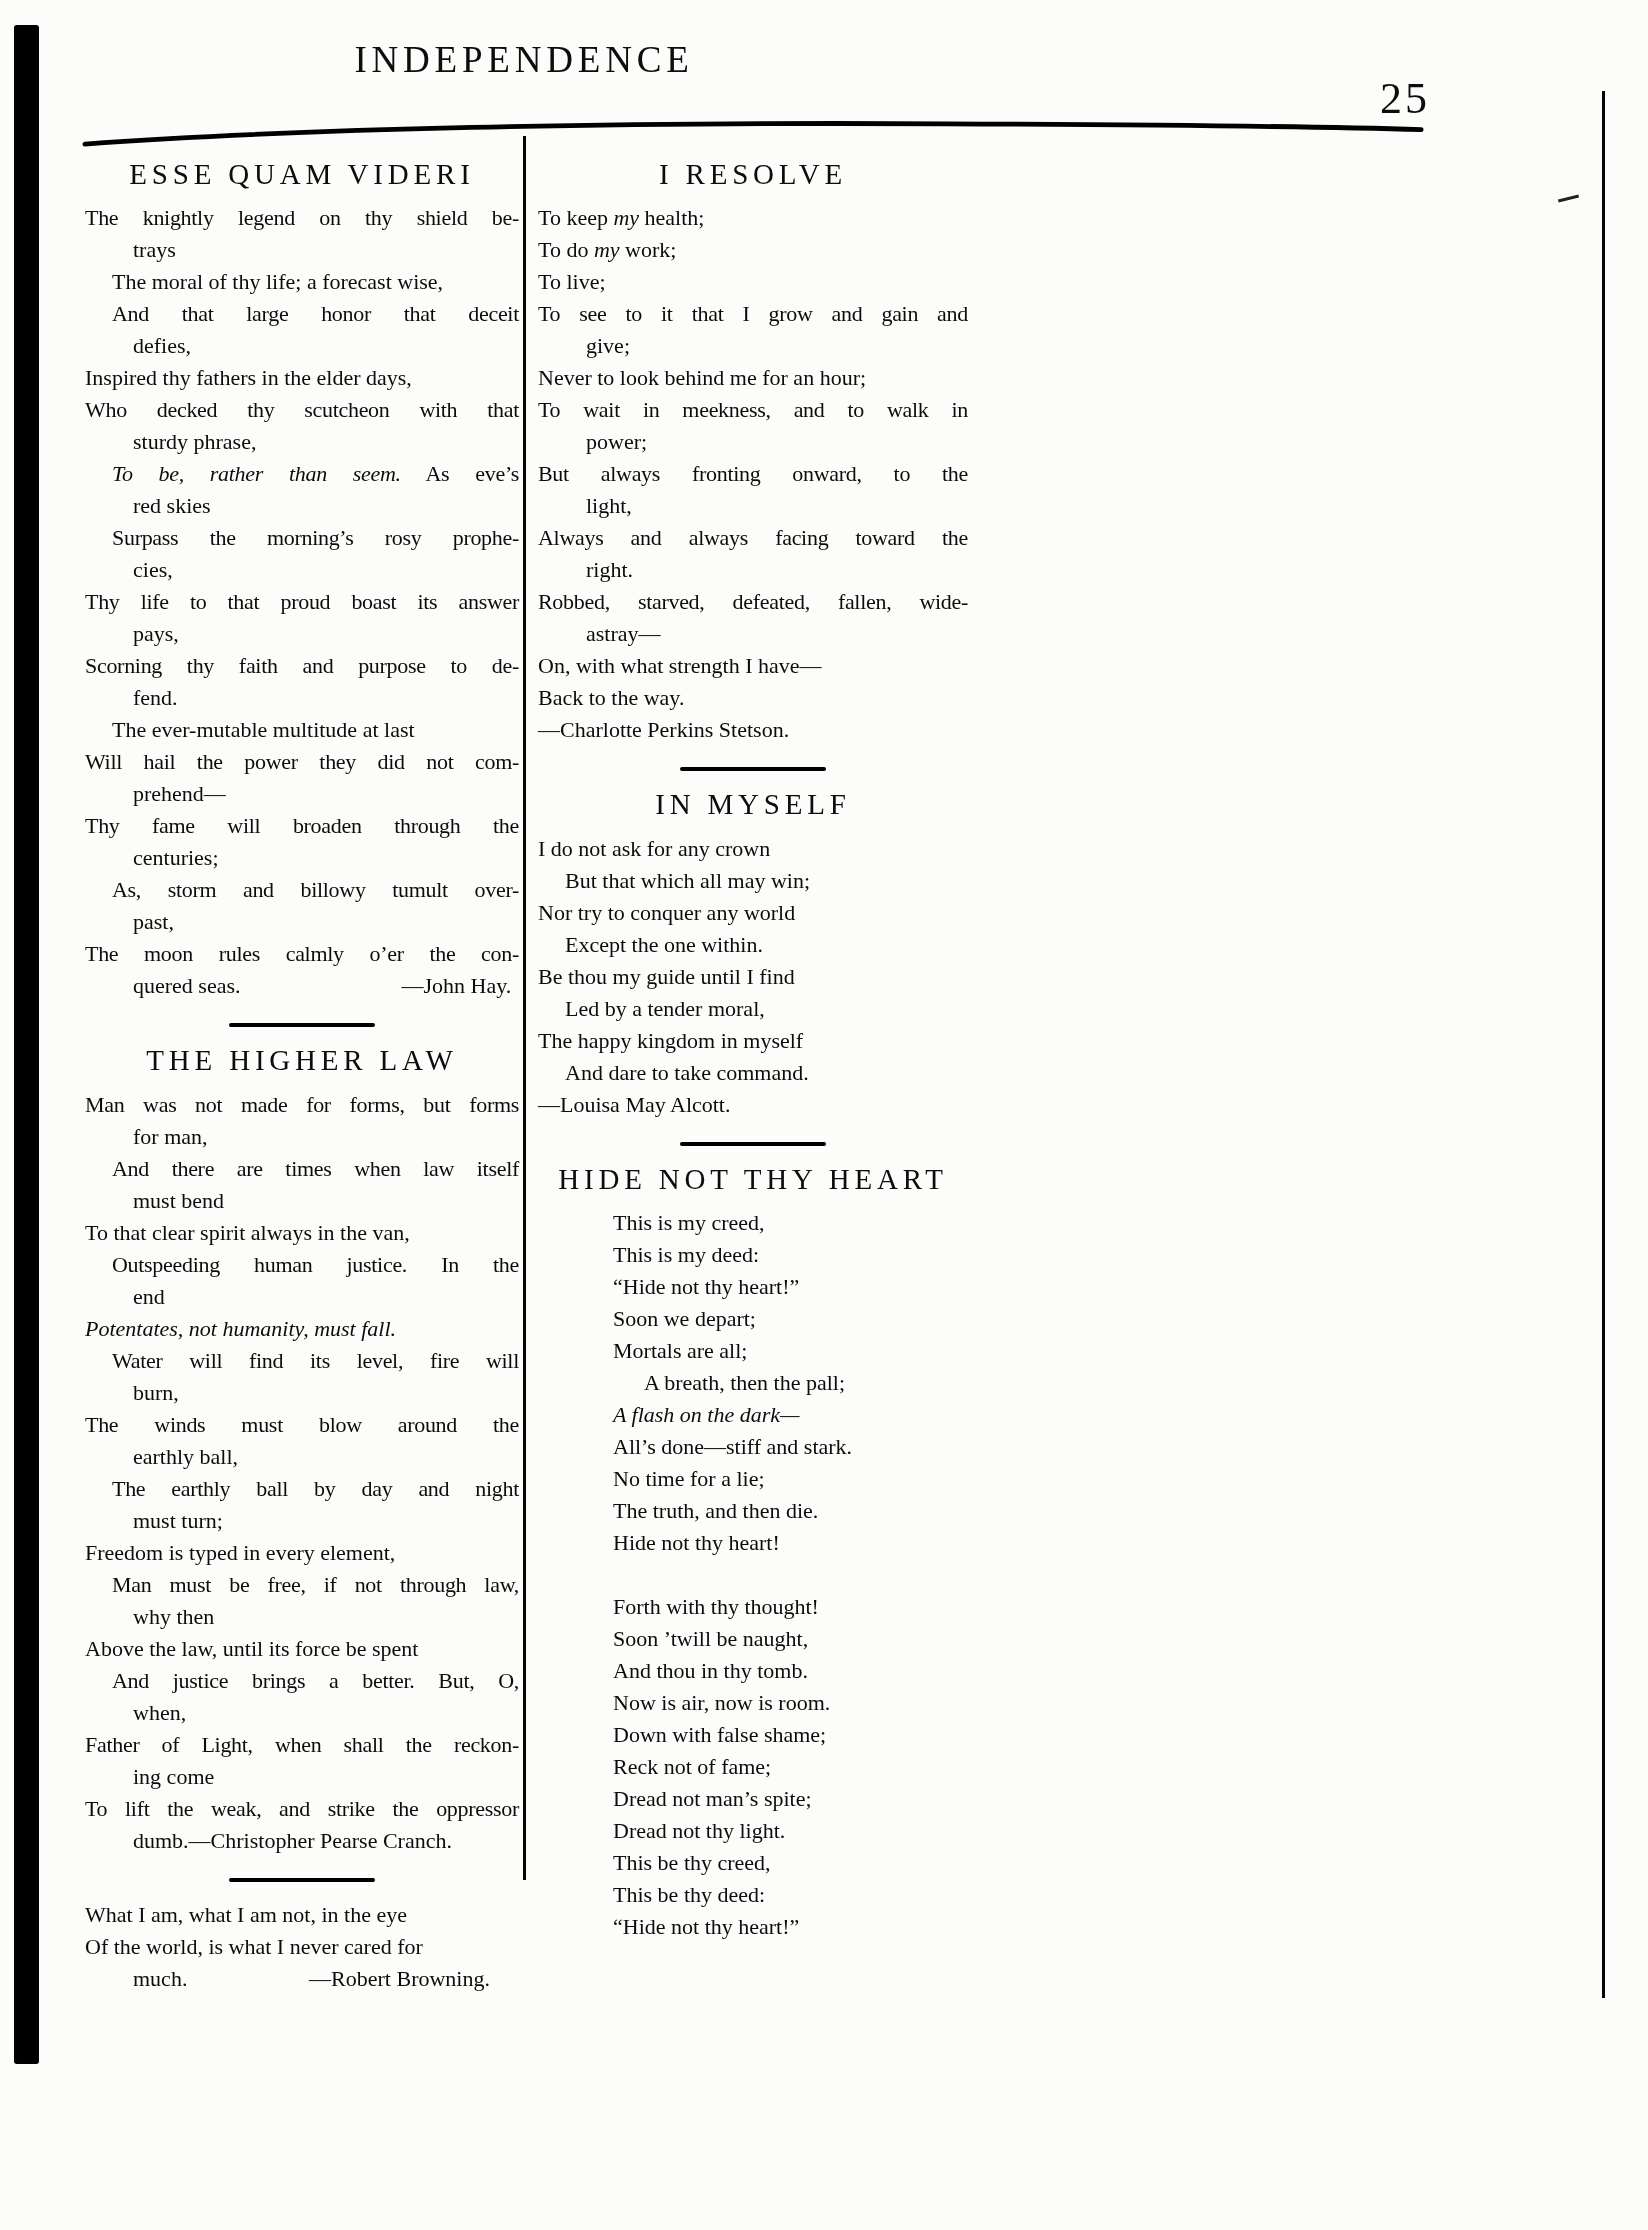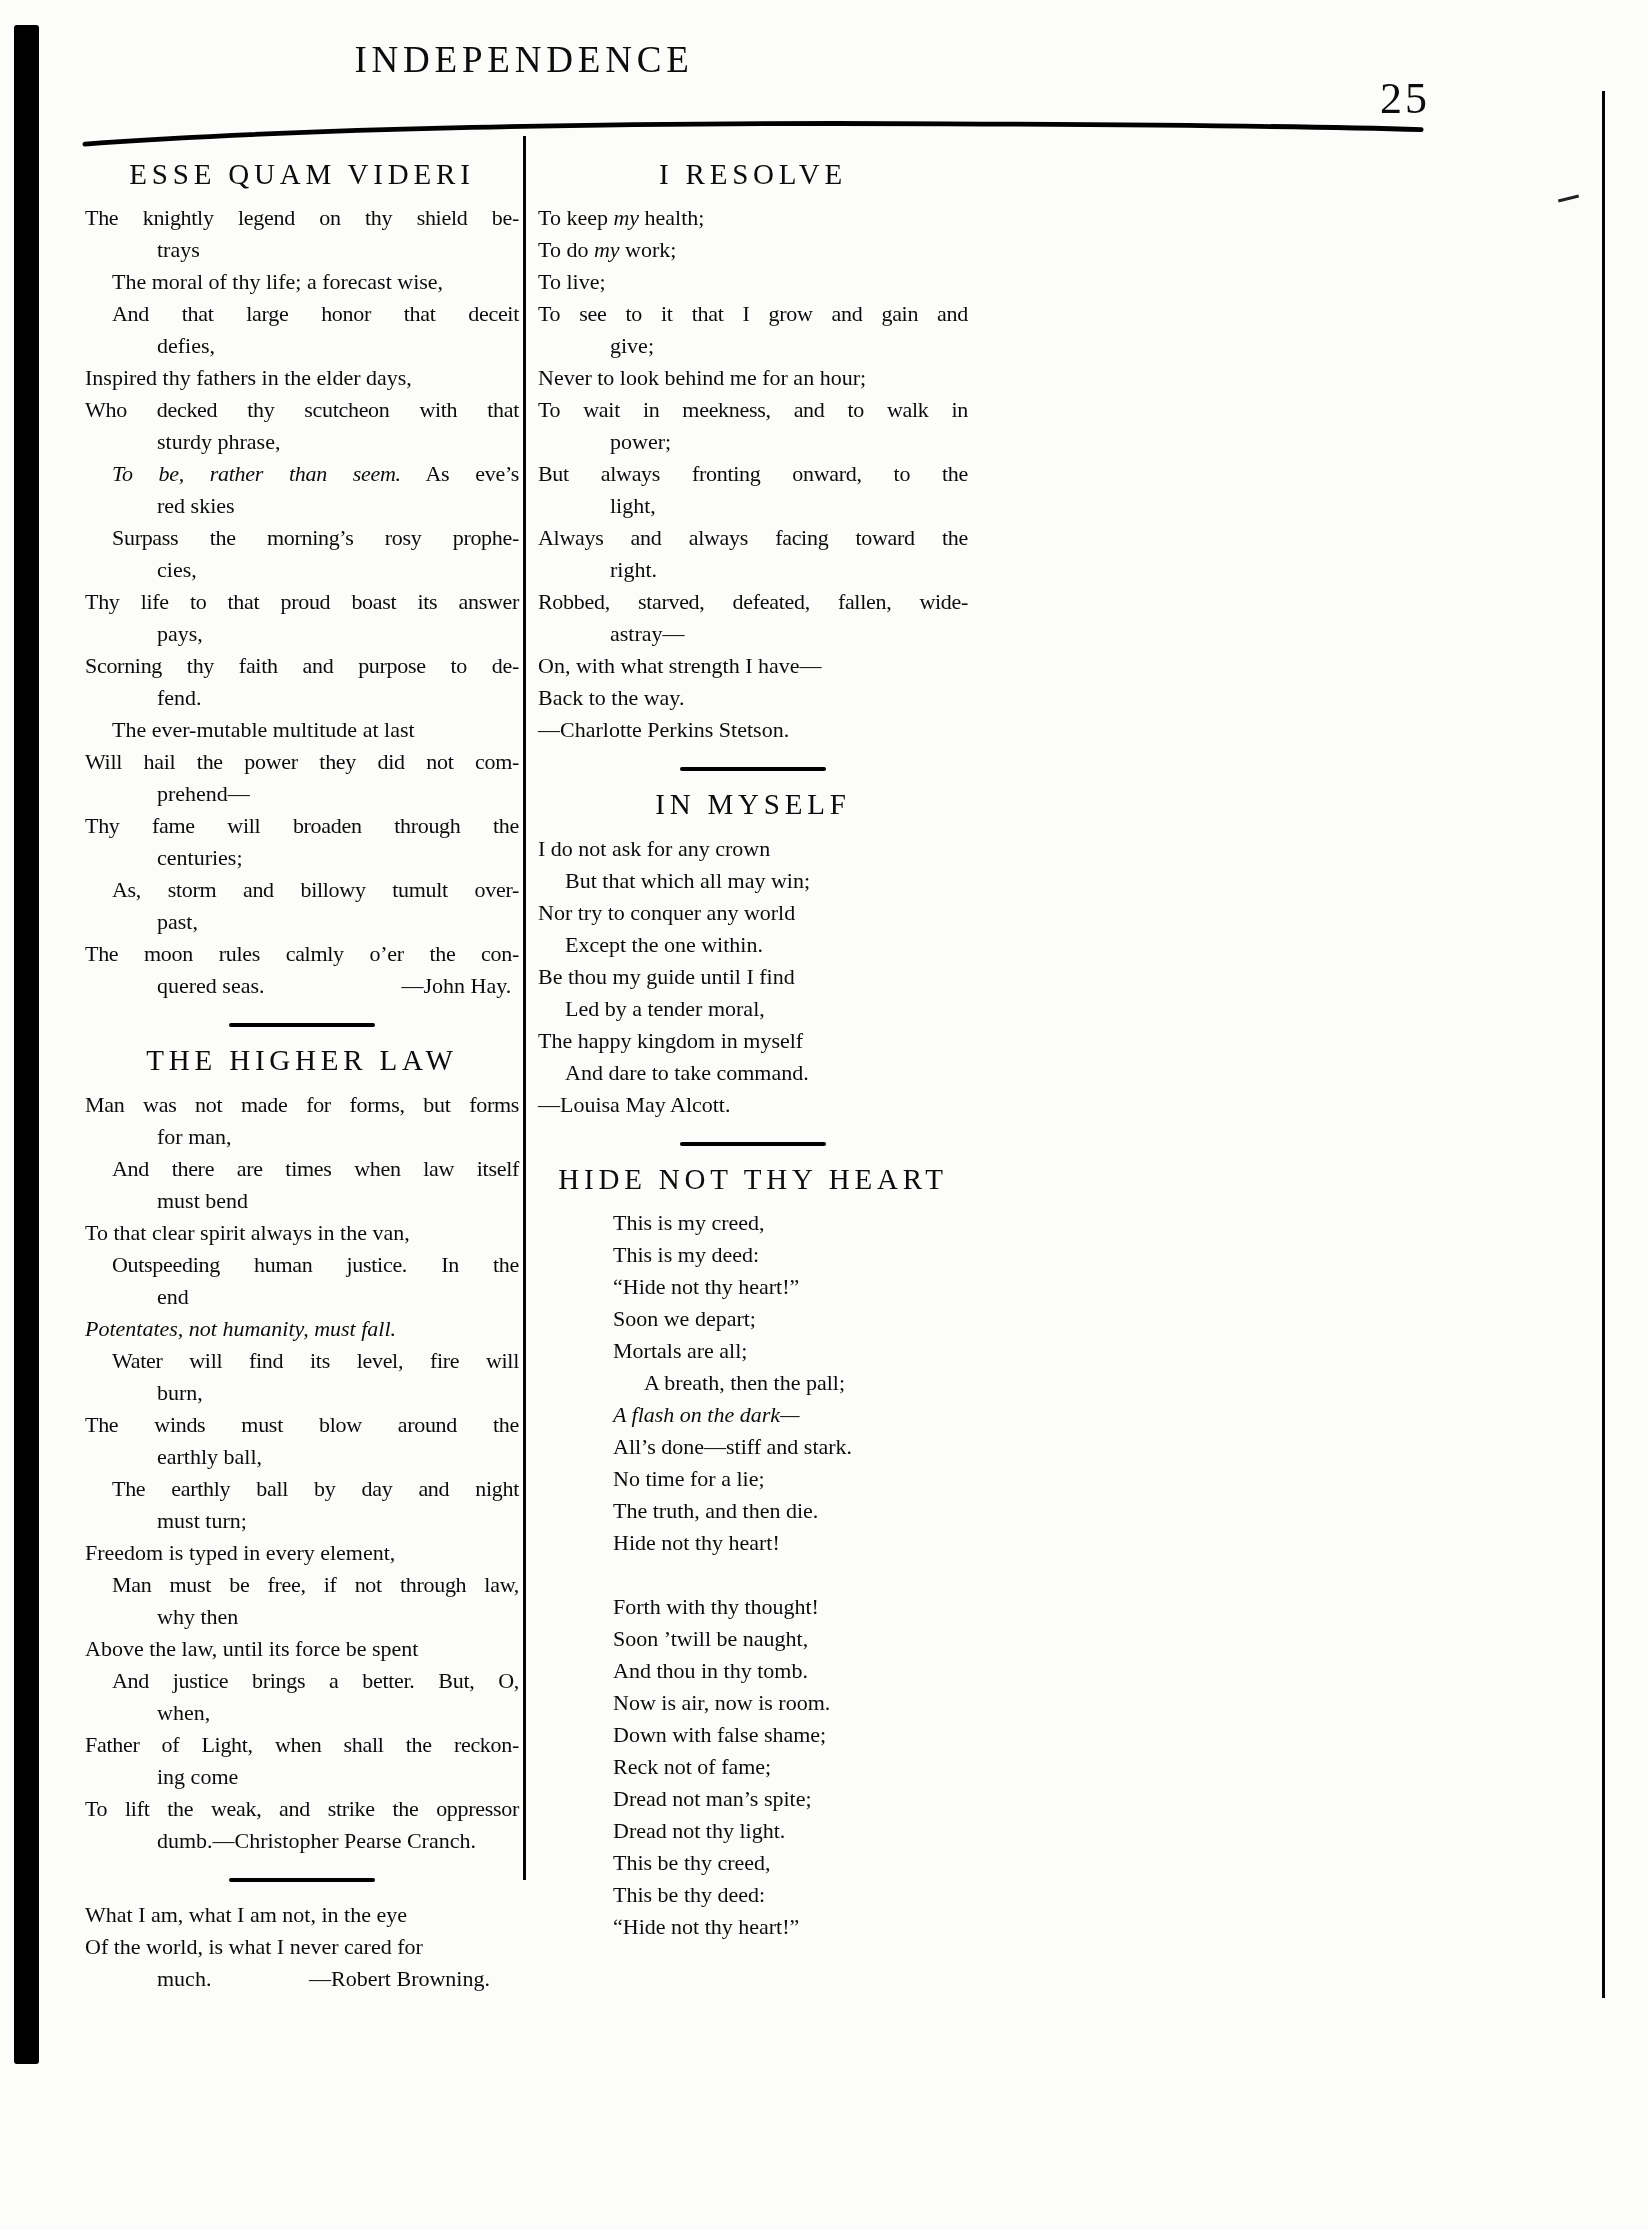--- a/index.html
+++ b/index.html
@@ -27,21 +27,21 @@
   .column{position:absolute;top:152px;}
   .col-left{left:85px;width:434px;}
   .col-right{left:538px;width:430px;}
   .poem-heading{
     font-size:29px;line-height:33px;letter-spacing:4.8px;text-align:center;
     margin:5.8px 0 11.5px;white-space:nowrap;
   }
   .line{font-size:22px;line-height:32px;}
   .ind0{margin-left:0;}
   .ind1{margin-left:27px;}
-  .ind2{margin-left:72px;}
+  .ind2{margin-left:48px;}
   .ind3{margin-left:75px;}
   .ind4{margin-left:106px;}
   .fill{text-align:justify;text-align-last:justify;text-justify:inter-word;letter-spacing:-0.3px;word-spacing:-1.9px;}
   .split{display:flex;justify-content:space-between;}
   .attrib{text-align:left;}
   .it{font-style:italic;}
   .sep-rule{width:146px;height:3.8px;background:#000;margin:21px auto 17.3px;border-radius:1.9px;}
   .stanza-gap{height:32px;}
 </style>
 </head>

